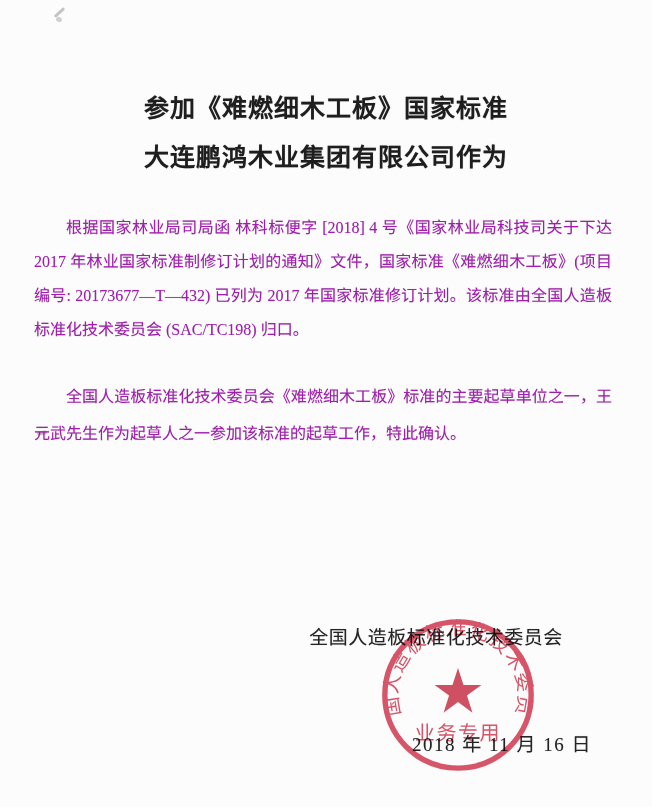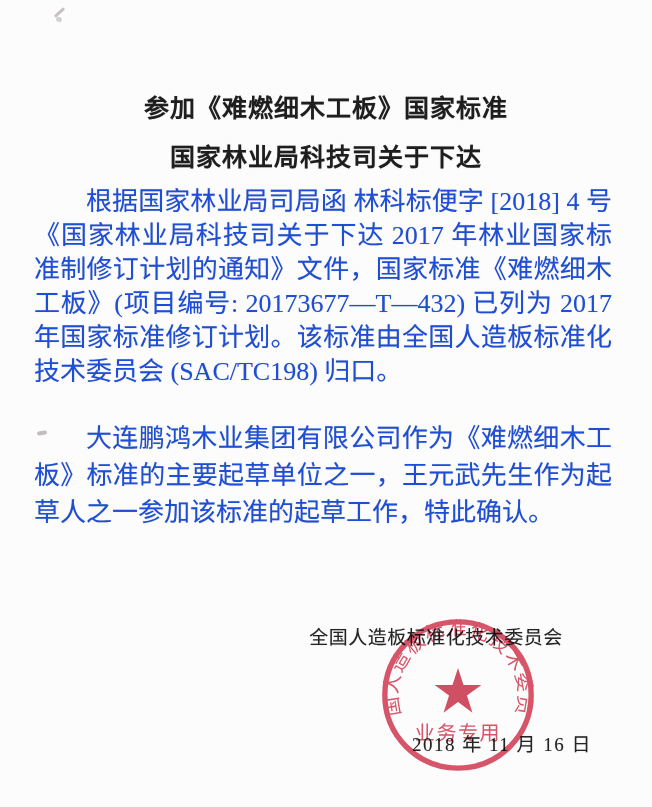--- a/index.html
+++ b/index.html
@@ -28,24 +28,24 @@
     font-weight: bold;
     line-height: 49px;
     letter-spacing: 1px;
     color: #1e1e1e;
     text-shadow: 0 0 1px rgba(40,40,40,0.35);
   }
   .title .tline { display: block; }
 
   .doc-body {
     position: absolute;
-    top: 185px; left: 34px;
+    top: 211px; left: 34px;
     width: 578px;
-    font-size: 26px;
-    color: #1d4ed8;
+    font-size: 16px;
+    color: #a21caf;
     text-align: justify;
     text-shadow: 0 0 1px rgba(50,50,50,0.28);
   }
   .para { margin: 0; text-indent: 2em; line-height: 34px; }
   .para.p2 { margin-top: 31px; line-height: 37px; }
   .para.p3 { line-height: 37px; }
 
   .stamp {
     position: absolute;
     left: 381px; top: 618px;
@@ -85,26 +85,26 @@
 <body>
 
 <div class="page">
 
   <div class="artifact a1"></div>
   <div class="artifact a1b"></div>
   <div class="artifact a2"></div>
 
   <h1 class="title">
     <span class="tline">参加《难燃细木工板》国家标准</span>
-    <span class="tline">国家林业局科技司关于下达</span>
+    <span class="tline">大连鹏鸿木业集团有限公司作为</span>
   </h1>
 
   <div class="doc-body">
     <p class="para p1">根据国家林业局司局函 林科标便字 [2018] 4 号《国家林业局科技司关于下达 2017 年林业国家标准制修订计划的通知》文件，国家标准《难燃细木工板》(项目编号: 20173677—T—432) 已列为 2017 年国家标准修订计划。该标准由全国人造板标准化技术委员会 (SAC/TC198) 归口。</p>
-    <p class="para p2">大连鹏鸿木业集团有限公司作为《难燃细木工板》标准的主要起草单位之一，王元武先生作为起草人之一参加该标准的起草工作，特此确认。</p>
+    <p class="para p2">全国人造板标准化技术委员会《难燃细木工板》标准的主要起草单位之一，王元武先生作为起草人之一参加该标准的起草工作，特此确认。</p>
   </div>
 
   <div class="stamp">
     <svg viewBox="0 0 200 200" width="154" height="154" aria-hidden="true">
       <circle cx="100" cy="100" r="95" fill="none" stroke-width="7" stroke="#d6495f"></circle>
       <path id="ringArc" d="M 29.3 133 A 78 78 0 1 1 170.7 133" fill="none"></path>
       <text font-size="25" letter-spacing="2" text-anchor="middle" fill="#d6495f">
         <textPath href="#ringArc" startOffset="50%">全国人造板标准化技术委员会</textPath>
       </text>
       <polygon points="100,65 107.2,87.1 130.4,87.1 111.6,100.8 118.8,122.9 100,109.2 81.2,122.9 88.4,100.8 69.6,87.1 92.8,87.1" fill="#cf4457"></polygon>

